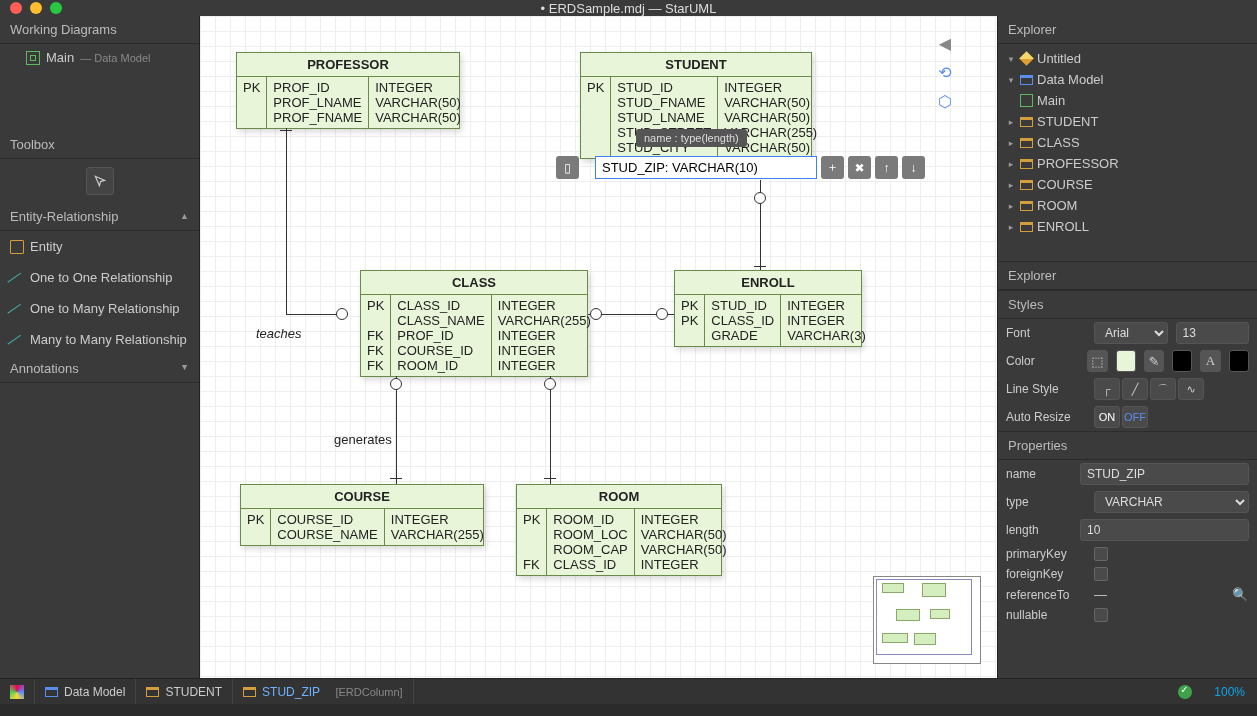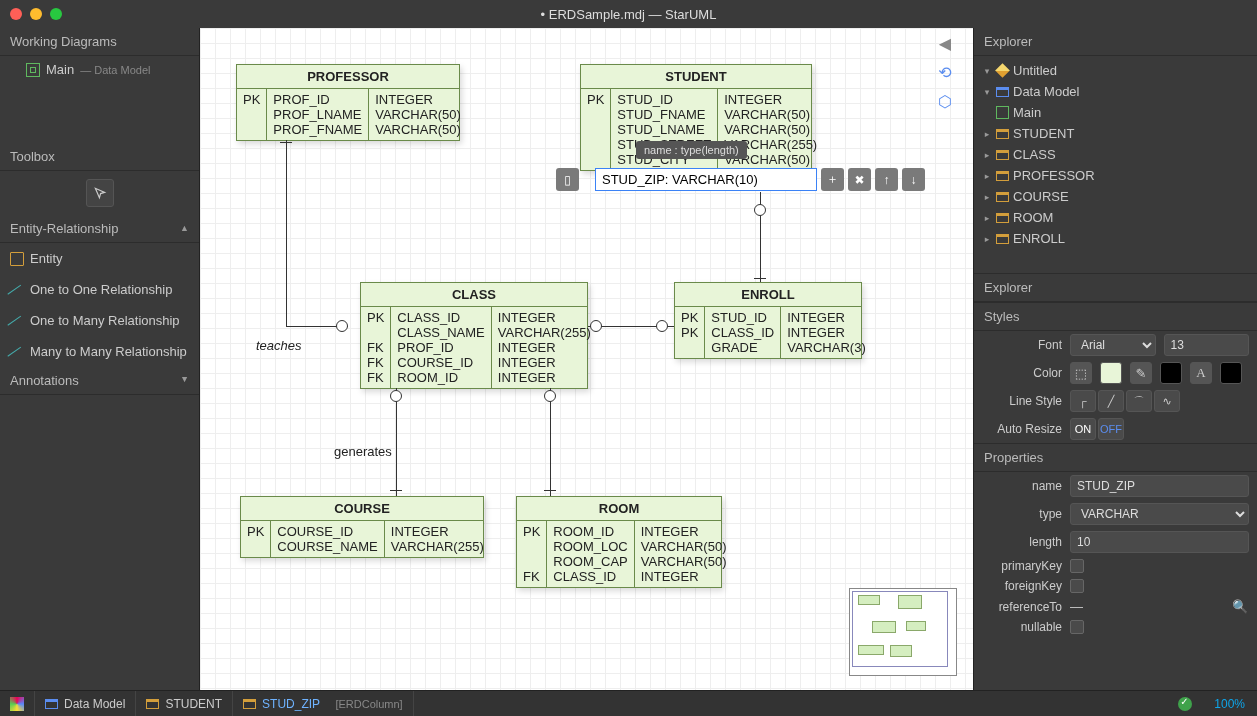--- a/index.html
+++ b/index.html
@@ -1,29 +1,29 @@
 <!DOCTYPE html>
 <html><head>
 <meta charset="utf-8">
 <style>
 * { box-sizing: border-box; margin: 0; padding: 0; font-family: "Helvetica Neue", Arial, sans-serif; }
 html, body { width: 1257px; height: 716px; overflow: hidden; background: #2b2b2b; color: #ccc; font-size: 13px; }
 
 
-.titlebar { height: 28px; background: #3a3a3a; display: flex; align-items: center; position: relative; }
+.titlebar { height: 16px; background: #3a3a3a; display: flex; align-items: center; position: relative; }
 .traffic { display: flex; gap: 8px; margin-left: 10px; }
 .traffic span { width: 12px; height: 12px; border-radius: 50%; display: block; }
 .t-red { background: #ff5f57; } .t-yellow { background: #febc2e; } .t-green { background: #28c840; }
 .titlebar .title { position: absolute; left: 0; right: 0; text-align: center; color: #ddd; font-size: 13px; }
 
 
 .main { display: flex; height: calc(100% - 28px - 26px); }
 .leftpanel { width: 200px; background: #3a3a3a; display: flex; flex-direction: column; border-right: 1px solid #222; }
 .canvas-wrap { flex: 1; position: relative; background: #fff; overflow: hidden; }
-.rightpanel { width: 284px; background: #3a3a3a; display: flex; flex-direction: column; border-left: 1px solid #222; }
+.rightpanel { width: 260px; background: #3a3a3a; display: flex; flex-direction: column; border-left: 1px solid #222; }
 
 
 .panel-head { padding: 6px 10px; color: #bbb; background: #3a3a3a; border-bottom: 1px solid #2c2c2c; position: relative; font-size: 13px; }
 .panel-head .collapse { position: absolute; right: 10px; top: 8px; color: #999; font-size: 9px; }
 
 
 .wd-item { display: flex; align-items: center; padding: 6px 10px 6px 26px; gap: 6px; }
 .wd-item .sub { color: #888; font-size: 11px; }
 .erd-ico { width: 14px; height: 14px; border: 1.5px solid #5fb85f; position: relative; }
 .erd-ico::before { content: ""; position: absolute; left: 3px; right: 3px; top: 3px; bottom: 3px; border: 1px solid #5fb85f; }
@@ -69,21 +69,21 @@
 .caret { width: 10px; color: #999; font-size: 9px; text-align: center; }
 .ico-yellow { width: 13px; height: 10px; border: 1.5px solid #d39e3b; border-top: 3px solid #d39e3b; }
 .ico-blue { width: 13px; height: 10px; border: 1.5px solid #5b8def; border-top: 3px solid #5b8def; }
 .ico-erd { width: 13px; height: 13px; border: 1.5px solid #5fb85f; }
 .cube-ico { width: 13px; height: 13px; background: linear-gradient(135deg,#f5d76e 50%,#e0a030 50%); transform: rotate(45deg) scale(0.8); }
 .indent-1 { padding-left: 14px; } .indent-2 { padding-left: 28px; }
 
 
 .prop-section { border-top: 1px solid #2c2c2c; }
 .prop-row { display: flex; align-items: center; padding: 3px 8px; gap: 8px; }
-.prop-row label { width: 80px; text-align: right; color: #ccc; font-size: 12px; }
+.prop-row label { width: 80px; color: #ccc; font-size: 12px; }
 .prop-row input[type=text], .prop-row select { flex: 1; background: #4a4a4a; border: 1px solid #555; color: #ddd; height: 22px; padding: 0 6px; border-radius: 3px; font-size: 12px; }
 .prop-row .mini { width: 50px; flex: none; }
 .swatch { width: 22px; height: 22px; border: 1px solid #555; border-radius: 3px; }
 .btn-grp { display: flex; gap: 2px; }
 .btn-grp .b { height: 22px; min-width: 26px; background: #4a4a4a; border: 1px solid #555; border-radius: 3px; display: flex; align-items: center; justify-content: center; font-size: 11px; cursor: pointer; }
 .btn-grp .b.on { color: #fff; } .btn-grp .b.off { color: #5b8def; }
 .chk { width: 14px; height: 14px; background: #4a4a4a; border: 1px solid #666; border-radius: 2px; }
 
 
 .minimap { position: absolute; right: 16px; bottom: 14px; width: 108px; height: 88px; border: 1px solid #888; background: #fff; padding: 4px; }

